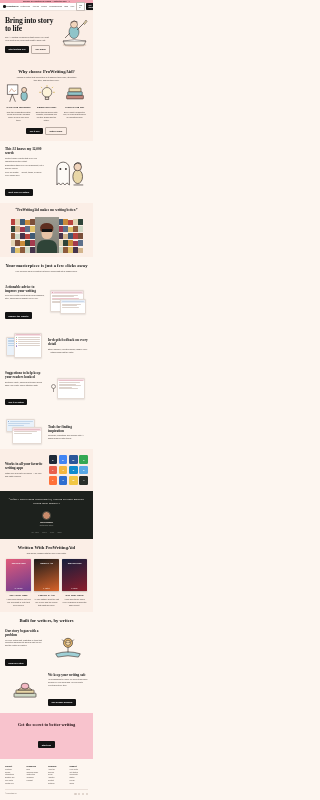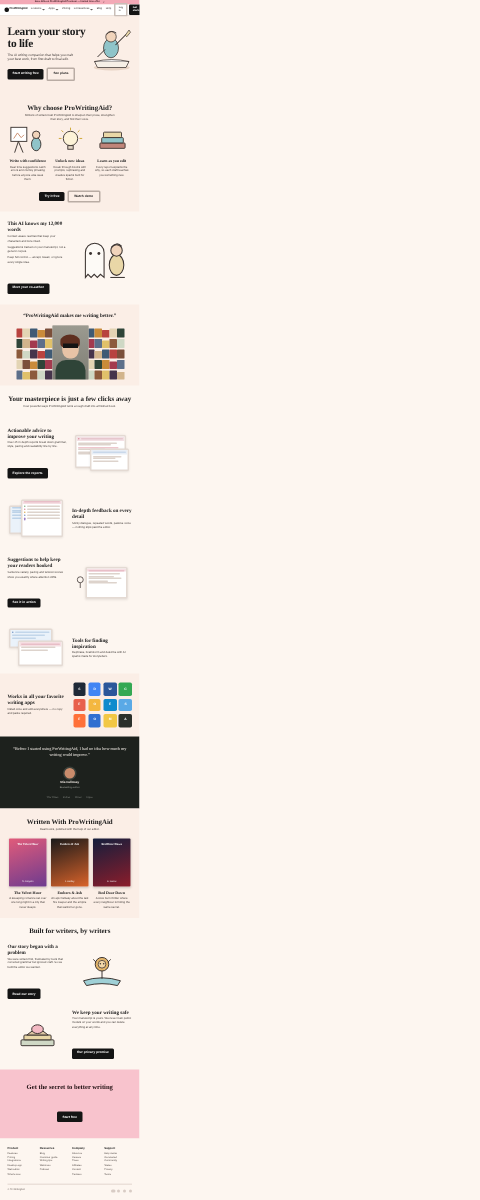--- a/index.html
+++ b/index.html
@@ -182,21 +182,21 @@
       <span class="navlink">Help</span>
     </div>
     <div class="navright">
       <span class="nav-ghost">Log in</span>
       <span class="nav-cta">Get started</span>
     </div>
   </div>
 
   <div class="hero">
     <div class="inner">
-      <div class="h-lg">Learn your story to life</div>
+      <div class="h-lg">Bring into story to life</div>
       <div class="p-sm sub">The AI writing companion that helps you craft your best work, from first draft to final edit.</div>
       <div class="btns">
         <span class="btn">Start writing free</span>
         <span class="btn ghost">See plans</span>
       </div>
     </div>
     <svg class="hero-art" viewBox="0 0 62 60">
       <ellipse cx="31" cy="54" rx="24" ry="4" fill="#e7d3c4"></ellipse>
       <path d="M8 46 L54 46 L50 54 L12 54 Z" fill="#f6efe6" stroke="#3b3330" stroke-width="1"></path>
       <path d="M8 46 Q31 41 54 46" fill="#fff" stroke="#3b3330" stroke-width="1"></path>

